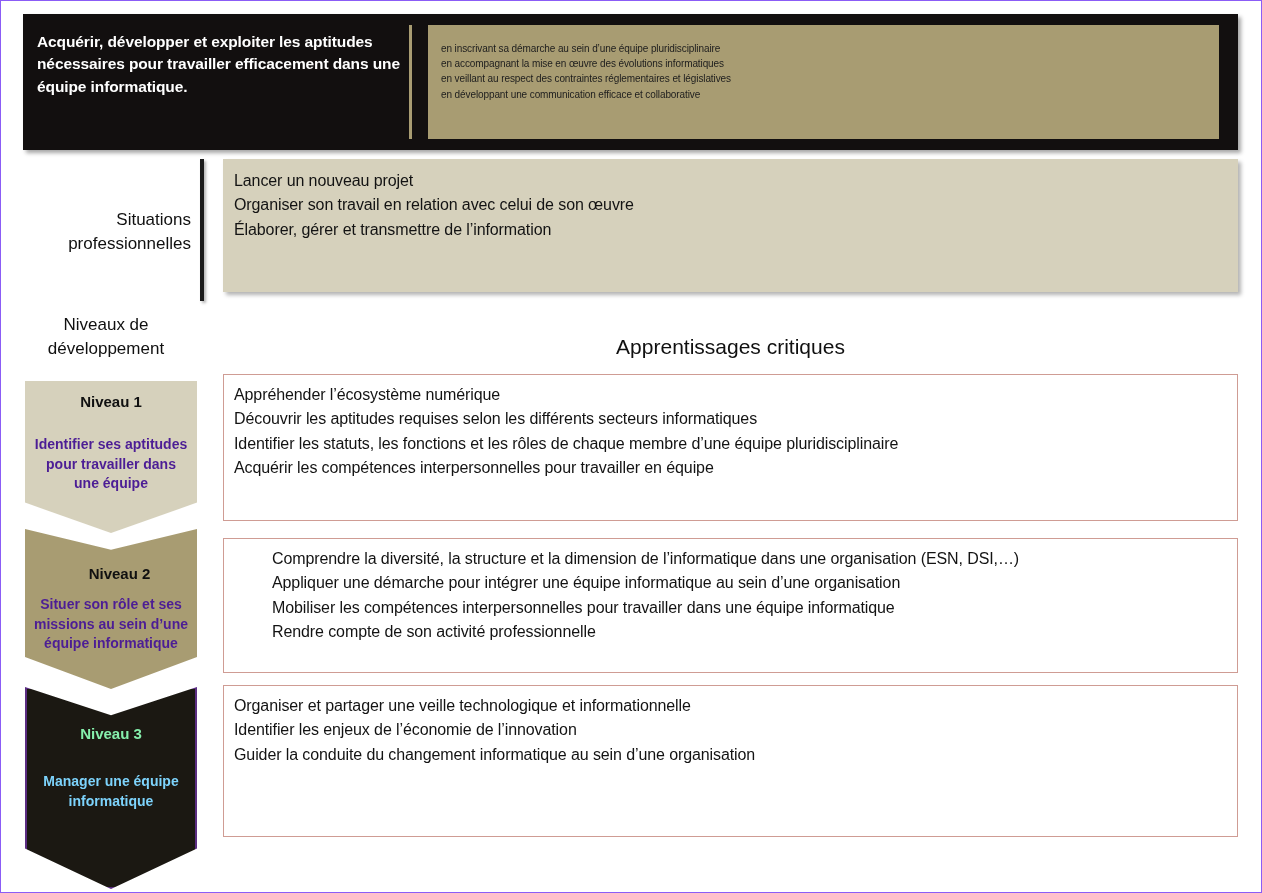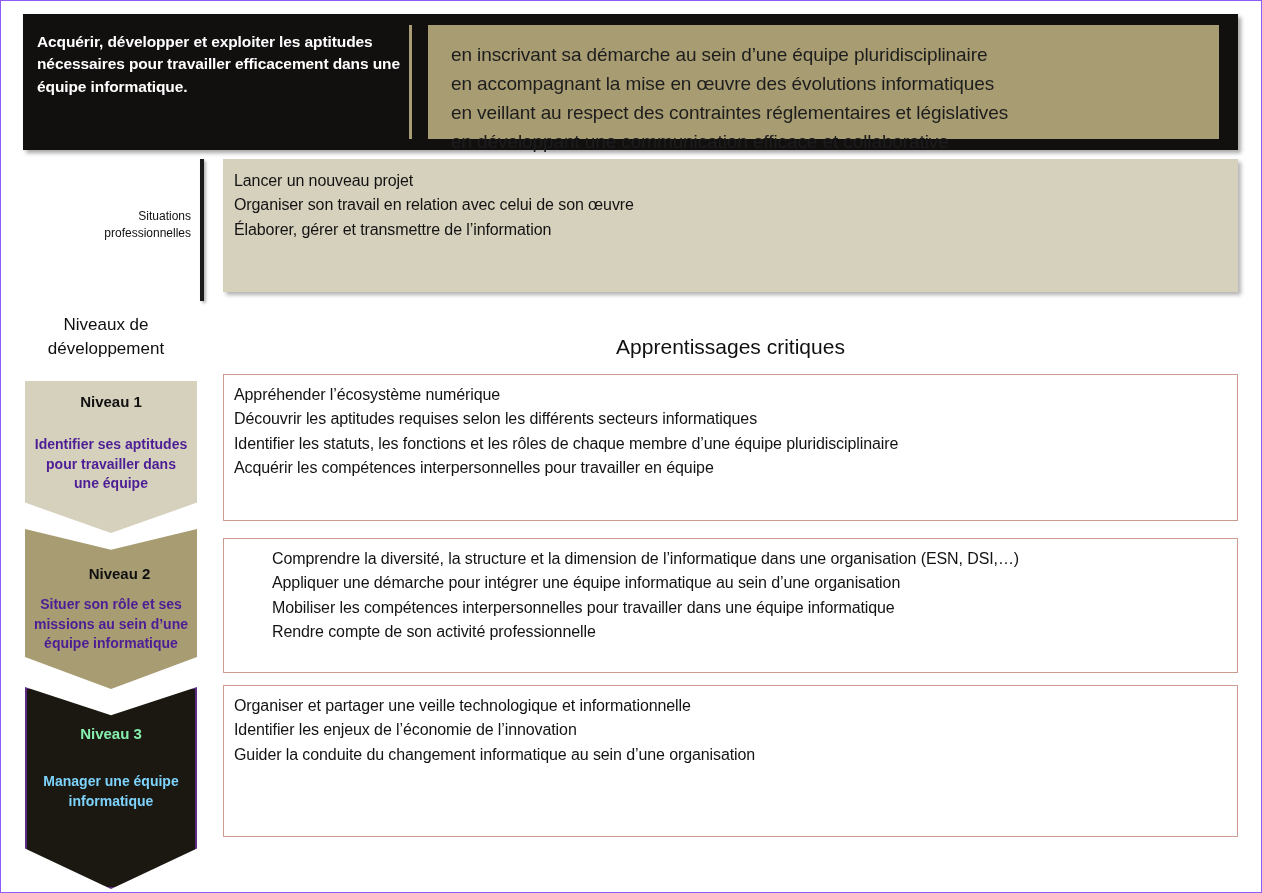--- a/index.html
+++ b/index.html
@@ -56,34 +56,33 @@
     left: 405px;
     top: 11px;
     width: 791px;
     height: 114px;
     background: #a89c72;
     box-sizing: border-box;
     padding: 16px 0 0 13px;
   }
   .header-modalities .mline {
     color: #1d1d1d;
-    font-size: 19px;
+    font-size: 10px;
     line-height: 1.52;
     letter-spacing: -0.1px;
-    margin-left: 10px;
   }
 
   
   .situations-label {
     position: absolute;
     left: 12px;
     top: 207px;
     width: 178px;
     text-align: right;
-    font-size: 12px;
+    font-size: 17px;
     line-height: 1.42;
     color: #101010;
   }
   .situations-divider {
     position: absolute;
     left: 199px;
     top: 158px;
     width: 4px;
     height: 142px;
     background: #1b1b1b;

